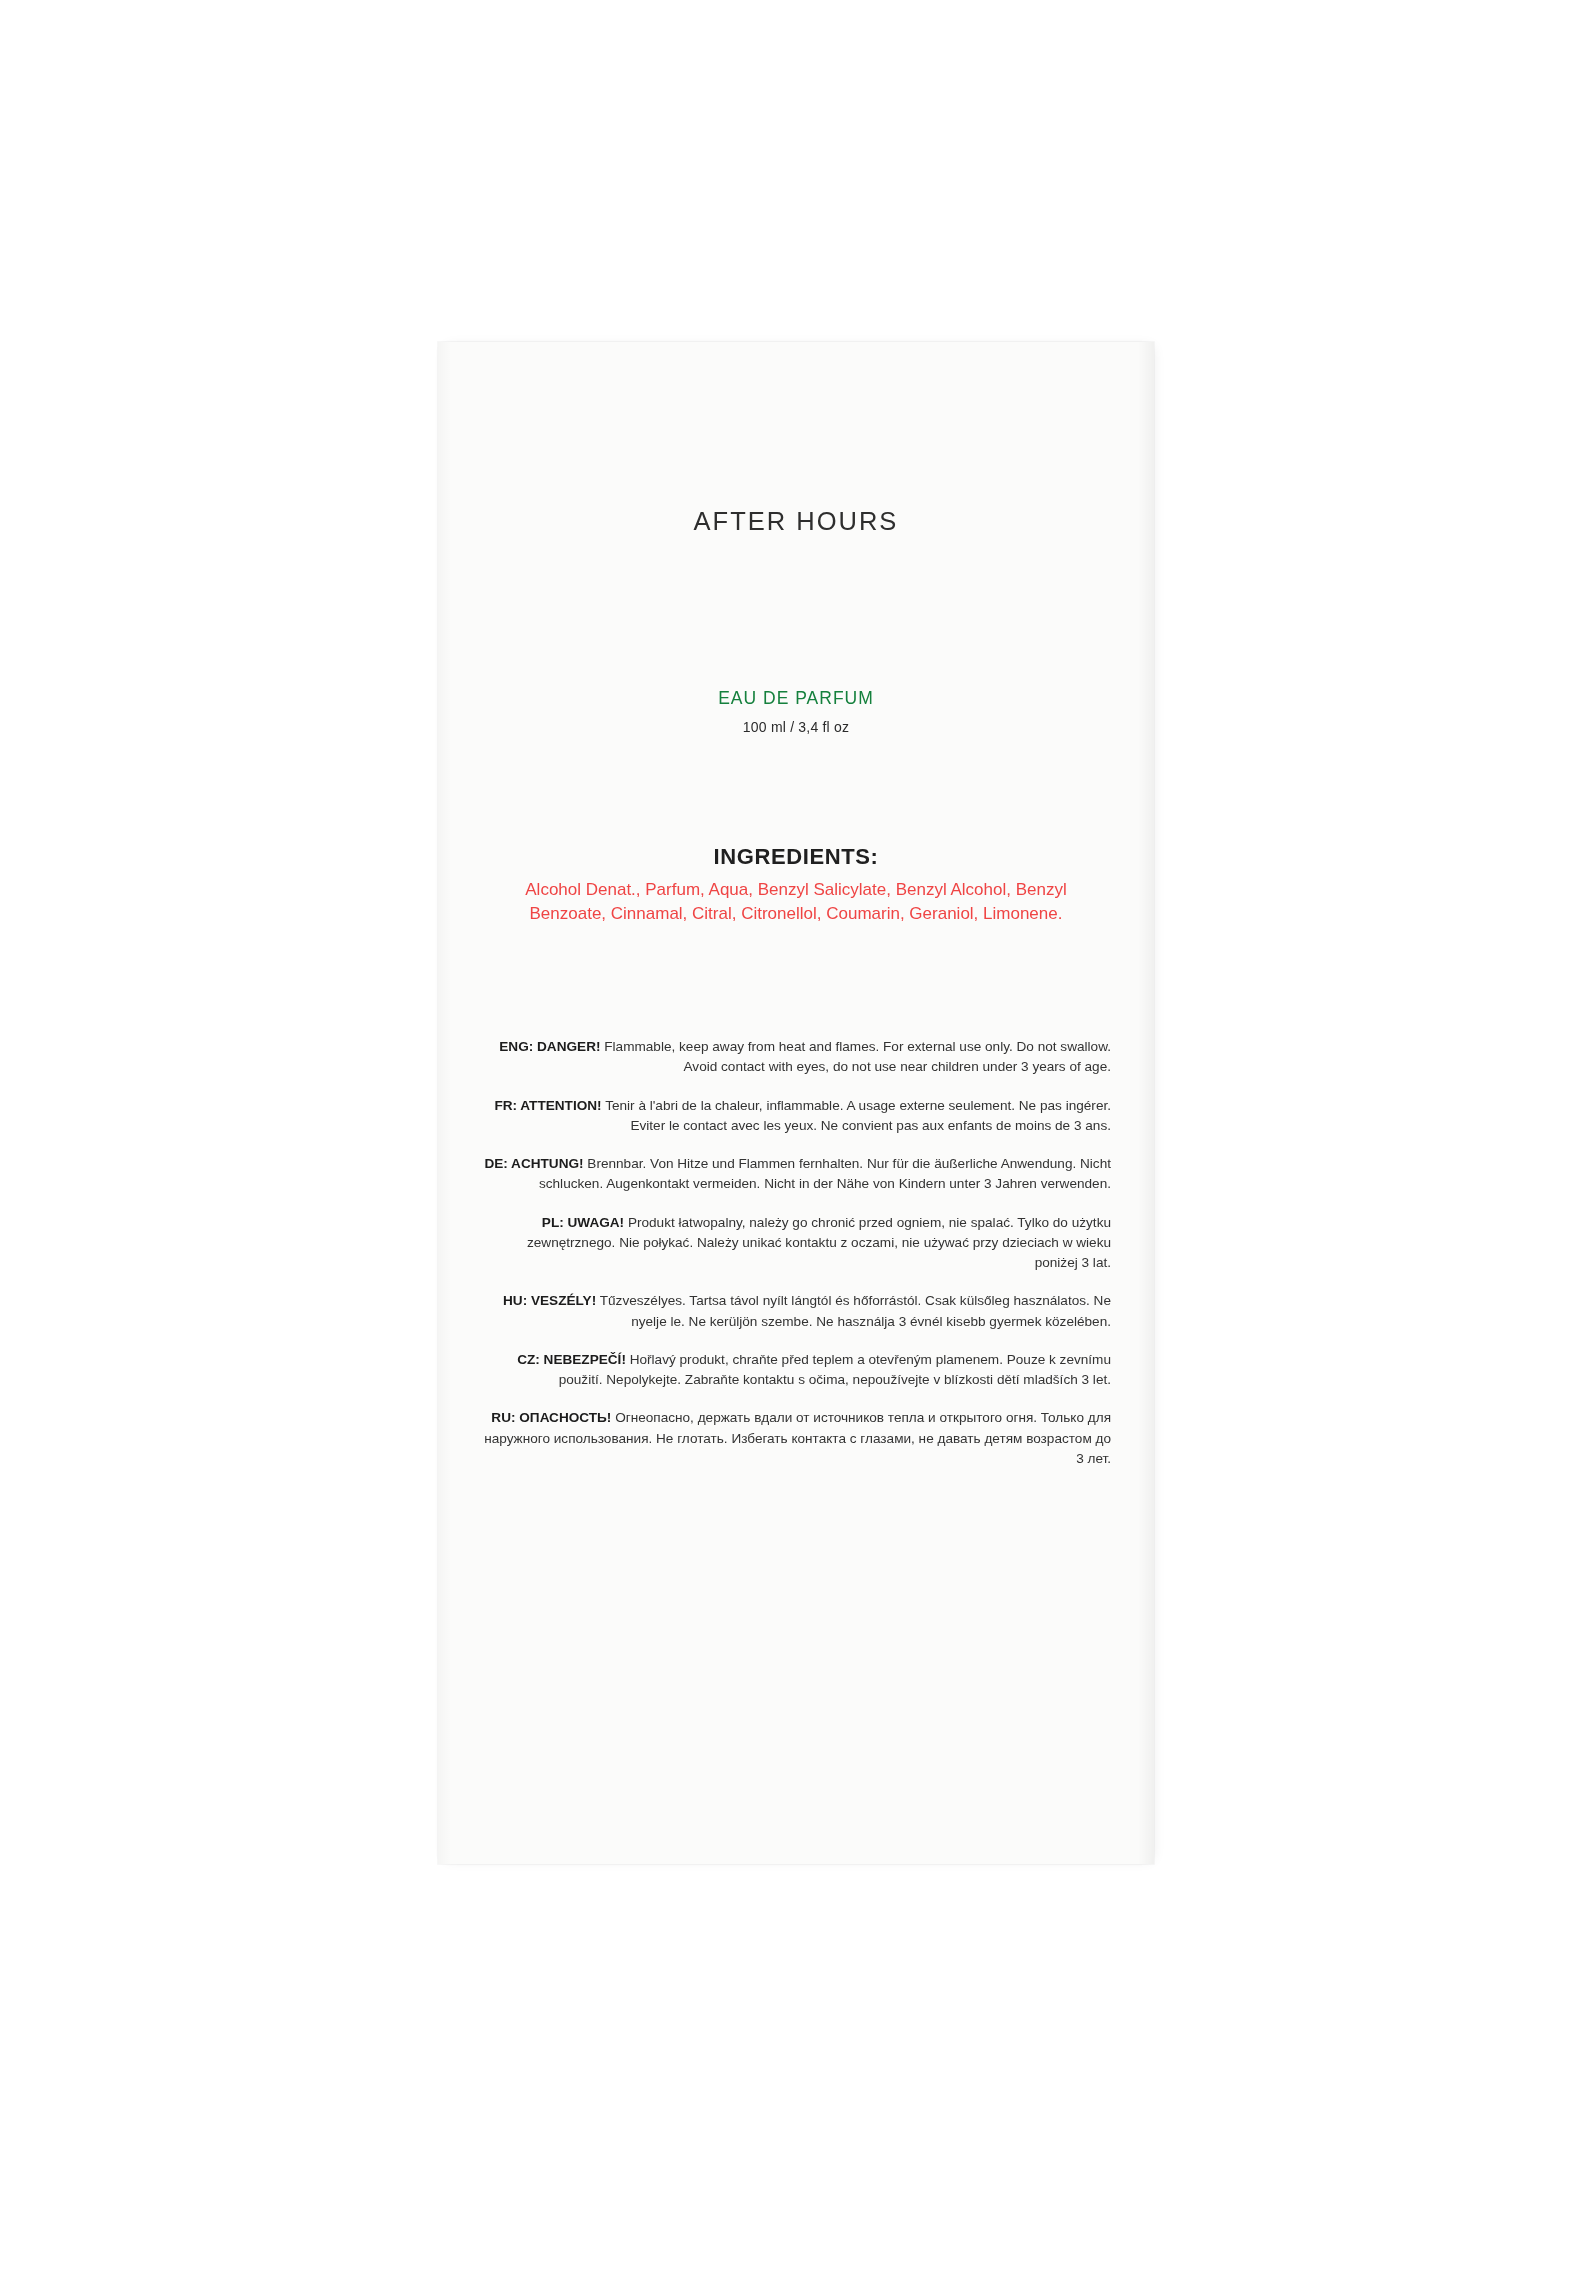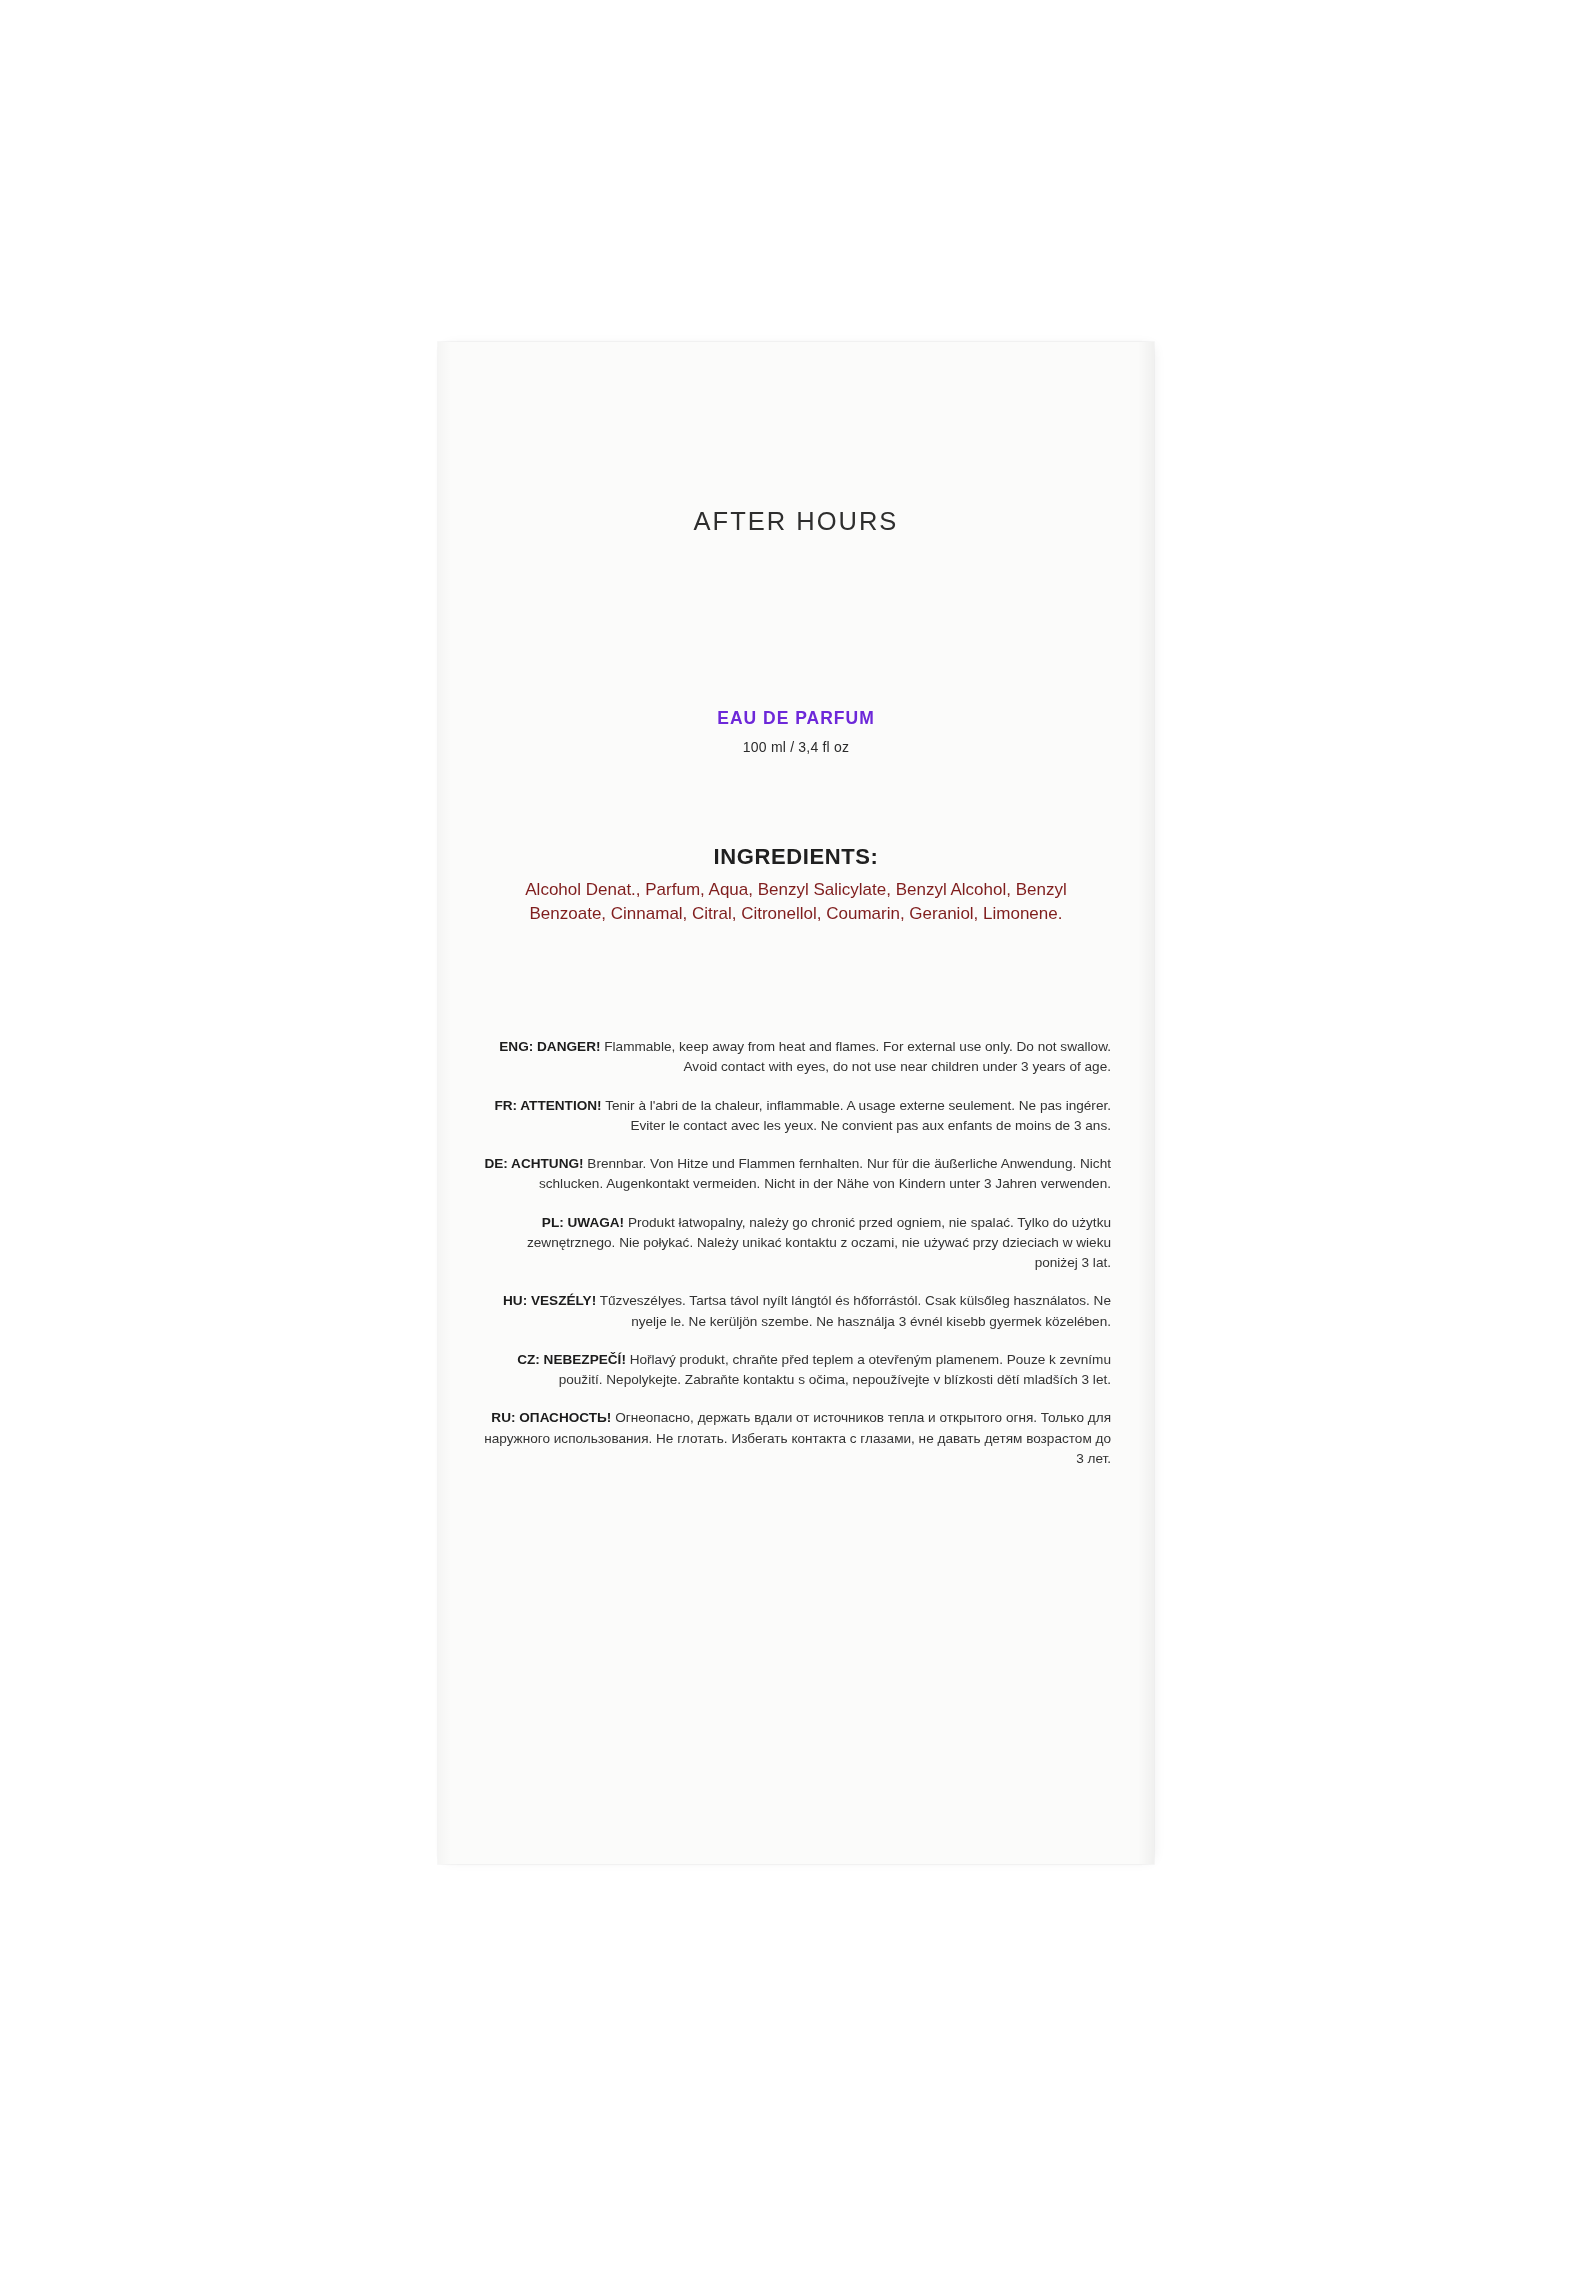--- a/index.html
+++ b/index.html
@@ -74,24 +74,23 @@
 
   
   .concentration-block {
     position: absolute;
     top: 346px;
     left: 0;
     right: 0;
   }
   .concentration {
     font-size: 17.5px;
-    font-weight: 700;
+    font-weight: 400;
     letter-spacing: 1px;
-    color: #6d28d9;
-    margin-top: 20px;
+    color: #15803d;
   }
   .volume {
     margin-top: 10px;
     font-size: 14px;
     font-weight: 400;
     letter-spacing: 0.2px;
     color: #2b2b2b;
   }
 
   
@@ -106,21 +105,21 @@
   .ingredients-heading {
     font-size: 22px;
     font-weight: 700;
     letter-spacing: 0.6px;
     color: #202020;
   }
   .ingredients-text {
     margin-top: 8px;
     font-size: 17px;
     line-height: 1.42;
-    color: #7f1d1d;
+    color: #ef4444;
   }
 
   
   .warnings {
     position: absolute;
     top: 695px;
     left: 0;
     right: 0;
     padding: 0 43px;
     box-sizing: border-box;

